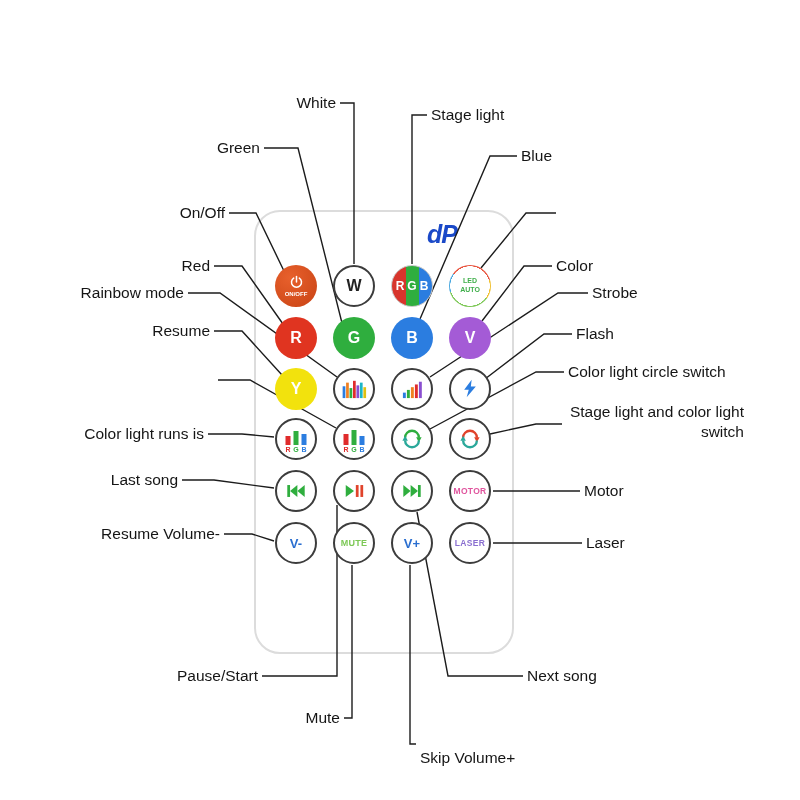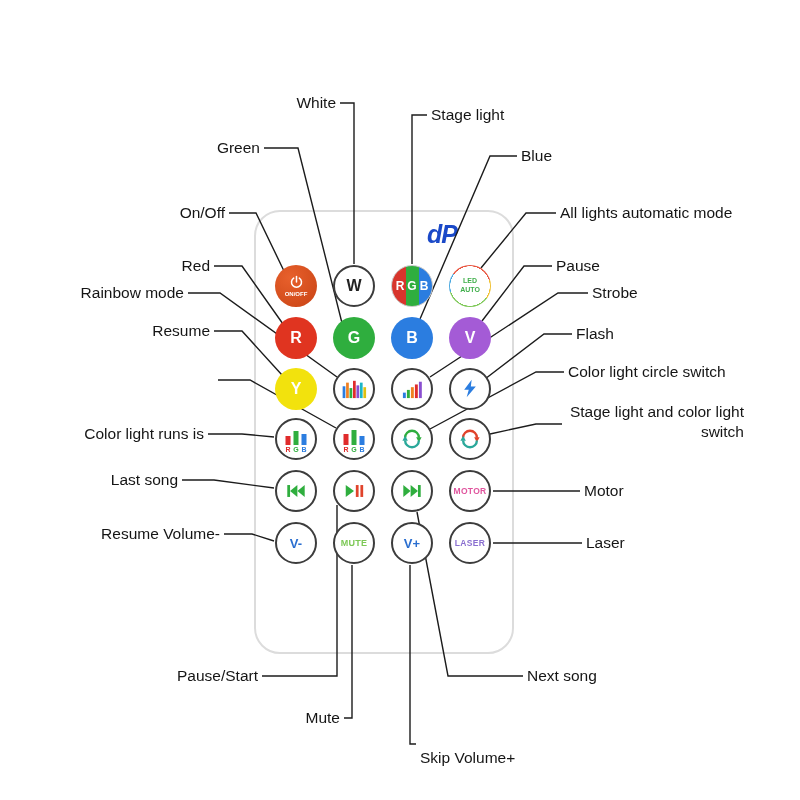--- a/index.html
+++ b/index.html
@@ -240,22 +240,21 @@
   <div class="callout ra" style="right:575px;top:203px">On/Off</div>
   <div class="callout ra" style="right:590px;top:256px">Red</div>
   <div class="callout ra" style="right:616px;top:283px">Rainbow mode</div>
   <div class="callout ra" style="right:590px;top:321px">Resume</div>
   <div class="callout ra" style="right:596px;top:424px">Color light runs is</div>
   <div class="callout ra" style="right:622px;top:470px">Last song</div>
   <div class="callout ra" style="right:580px;top:524px">Resume Volume-</div>
 
   <div class="callout" style="left:431px;top:105px">Stage light</div>
   <div class="callout" style="left:521px;top:146px">Blue</div>
-  <div class="callout" style="left:560px;top:203px">All lights automatic mode</div>
-  <div class="callout" style="left:556px;top:256px">Pause</div>
+  <div class="callout" style="left:556px;top:256px">Color</div>
   <div class="callout" style="left:592px;top:283px">Strobe</div>
   <div class="callout" style="left:576px;top:324px">Flash</div>
   <div class="callout wrap" style="left:566px;top:402px">Stage light and color light switch</div>
   <div class="callout" style="left:568px;top:362px">Color light circle switch</div>
   <div class="callout" style="left:584px;top:481px">Motor</div>
   <div class="callout" style="left:586px;top:533px">Laser</div>
 
   <div class="callout ra" style="right:542px;top:666px">Pause/Start</div>
   <div class="callout ra" style="right:460px;top:708px">Mute</div>
   <div class="callout" style="left:420px;top:748px">Skip Volume+</div>

